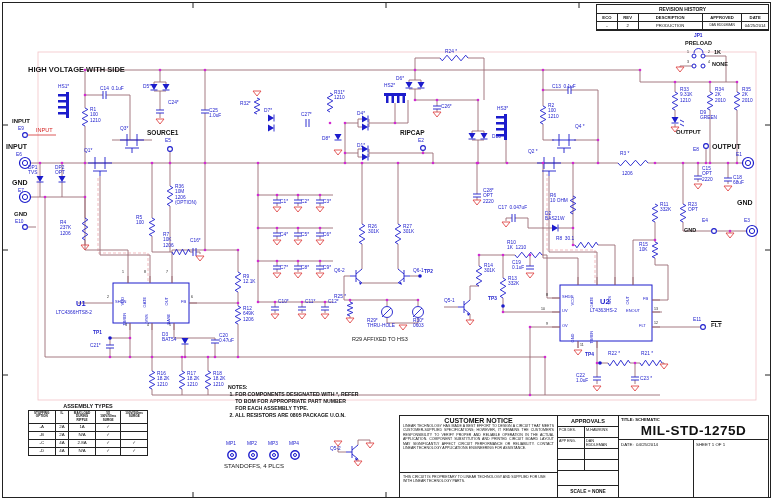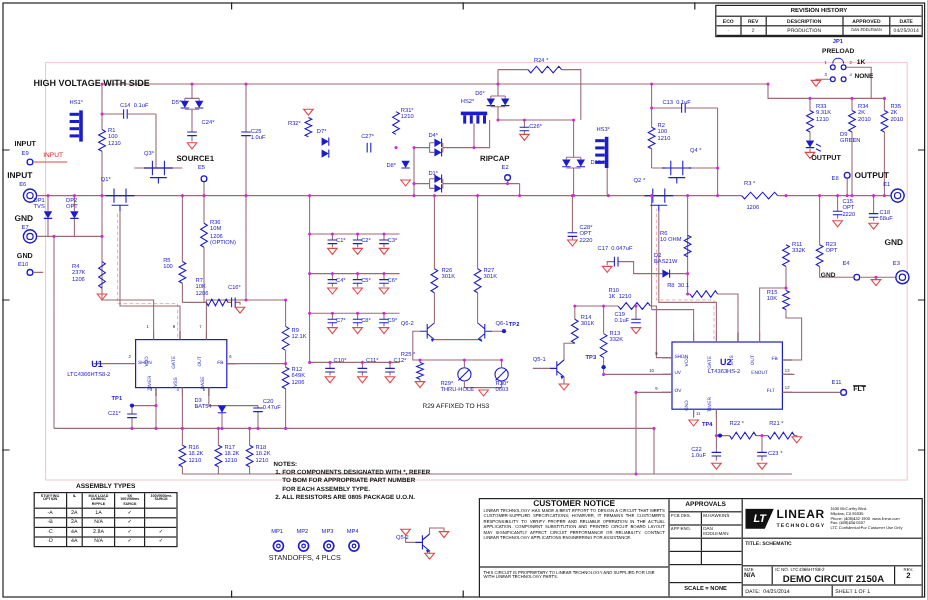--- a/index.html
+++ b/index.html
@@ -541,42 +541,23 @@
             <div class="c2" style="white-space: pre;"></div>
           </div>
           <div class="ap-row">
             <div class="c1"></div>
             <div class="c2" style="white-space: pre;"></div>
           </div>
         </div>
       <div class="ap-scale">SCALE = NONE</div>
     </div>
     <div class="tb-right">
-      <div class="logo-row">
-        <div class="ltmark">LT</div>
-        <div class="ltname">
-          <div class="n1">LINEAR</div>
-          <div class="n2">TECHNOLOGY</div>
-        </div>
-        <div class="ltaddr">1630 McCarthy Blvd.
-Milpitas, CA 95035
-Phone: (408)432-1900  www.linear.com
-Fax: (408)434-0507
-LTC Confidential-For Customer Use Only</div>
-      </div>
       <div class="title-row">
         <div class="tl"><span>TITLE:</span> <span>SCHEMATIC</span></div>
-      </div>
-      <div class="info-row">
-        <div class="sz"><span>SIZE</span><b>N/A</b></div>
-        <div class="ic">
-          <div class="icl">IC NO.  LTC4366HTS8-2</div>
-          <div class="dc">DEMO CIRCUIT 2150A</div>
-        </div>
-        <div class="rv"><span>REV.</span><b>2</b></div>
+        <div class="mt">MIL-STD-1275D</div>
       </div>
       <div class="date-row">
         <div class="d1"><span>DATE:</span>&nbsp;&nbsp;<span>04/25/2014</span></div>
         <div class="d2">SHEET   1   OF   1</div>
       </div>
     </div>
   </div>
 </div>
 
 </body></html>

